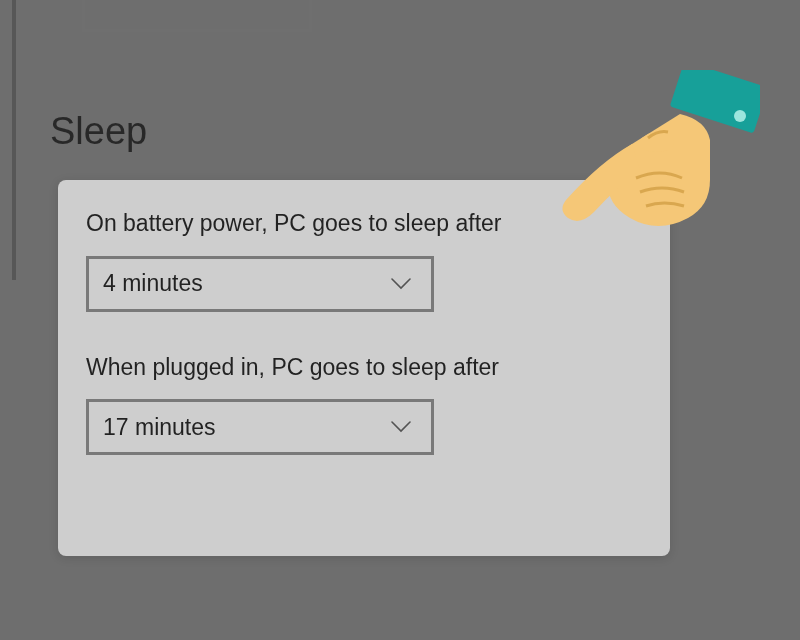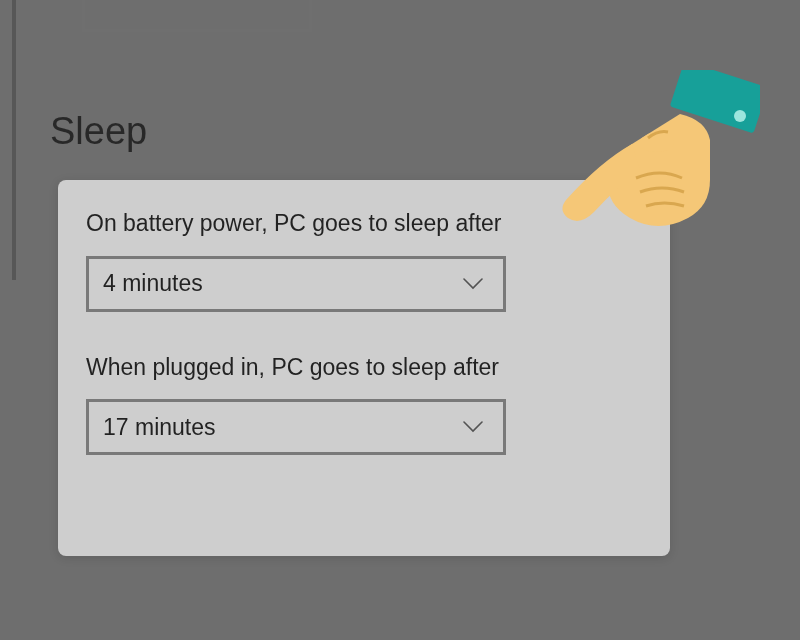--- a/index.html
+++ b/index.html
@@ -54,21 +54,21 @@
       pointer-events: none;
     }
     .setting-group { margin-bottom: 42px; }
     .setting-label {
       font-size: 23px;
       color: #111111;
       margin-bottom: 18px;
       line-height: 1.2;
     }
     .dropdown {
-      width: 420px;
+      width: 348px;
       height: 56px;
       border: 3px solid #8a8a8a;
       display: flex;
       align-items: center;
       justify-content: space-between;
       padding: 0 20px 0 14px;
       cursor: pointer;
       background: #ffffff;
     }
     .dropdown-value {

